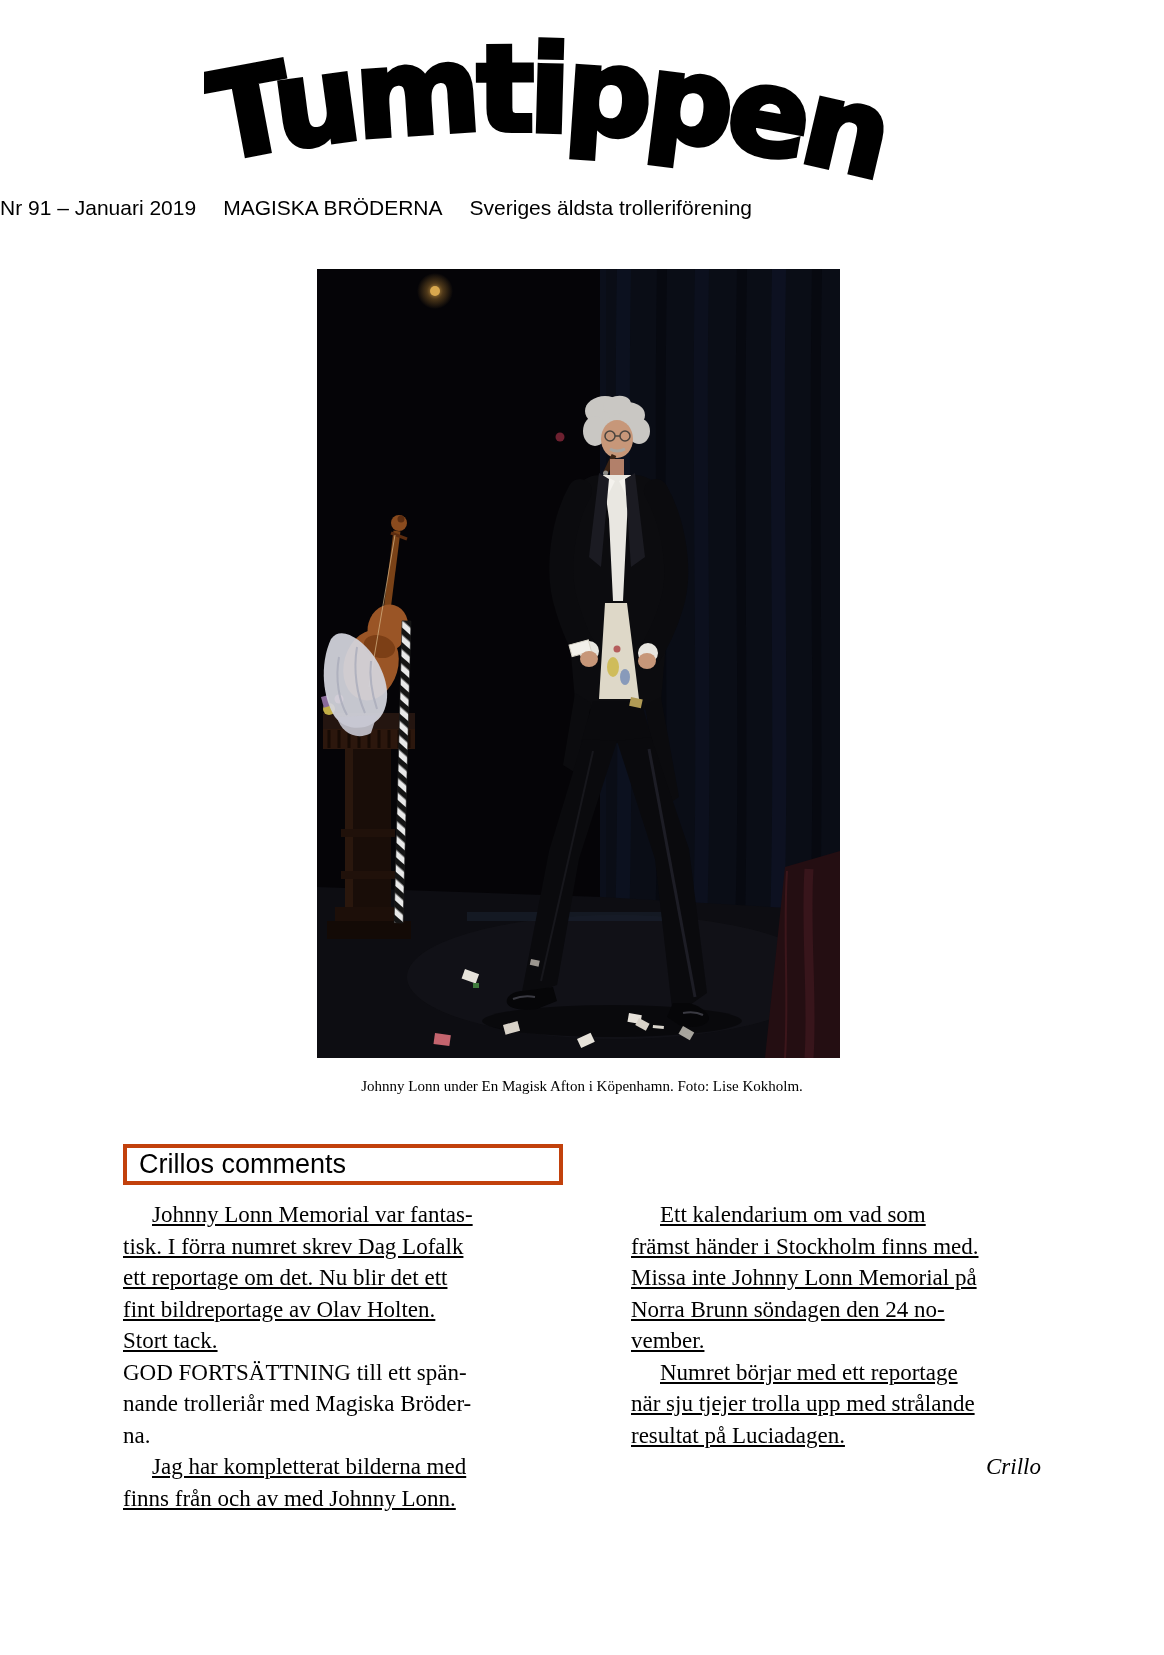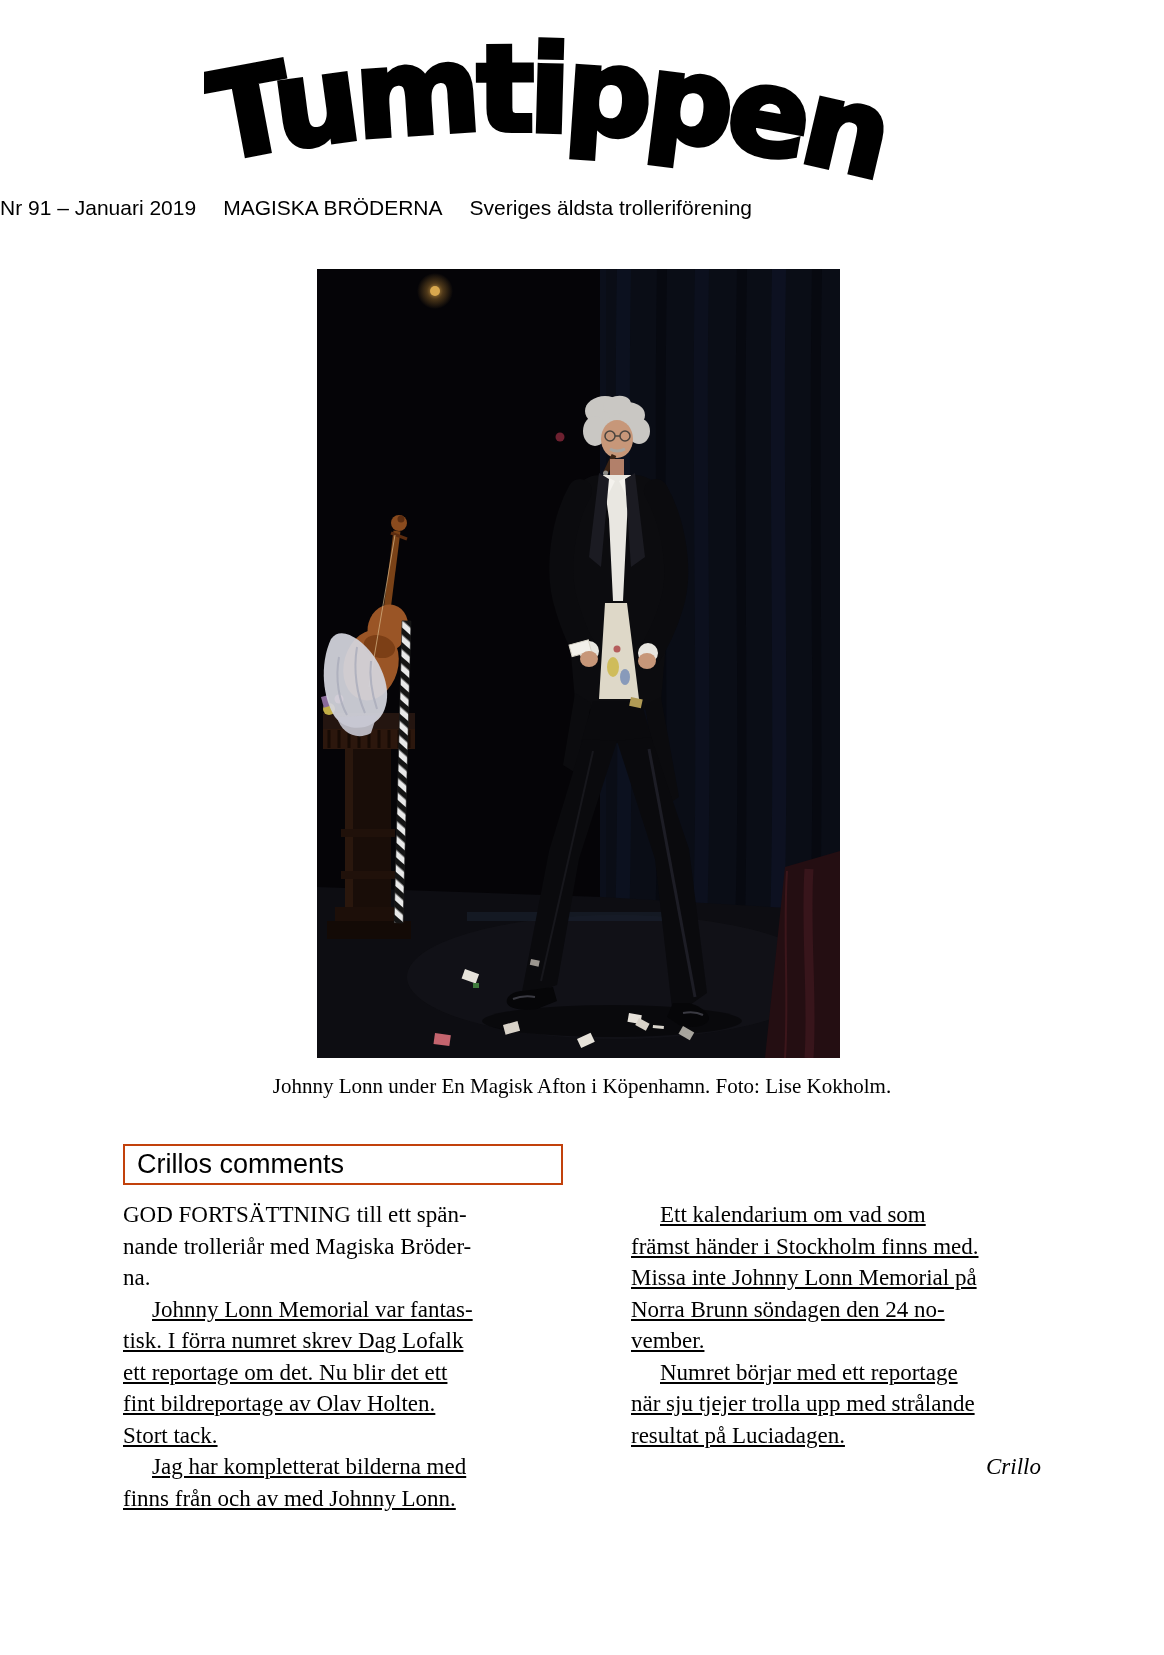--- a/index.html
+++ b/index.html
@@ -40,39 +40,39 @@
     position: relative;
     left: -4px;
     background: #050407;
   }
   .photo-wrap svg { display: block; }
 
   
   .caption {
     margin-top: 14px;
     text-align: center;
-    font-size: 21px;
+    font-size: 15px;
     line-height: 28px;
   }
 
   
   .columns {
     margin: 44px 0 0 123px;
     display: flex;
     gap: 68px;
     font-size: 23px;
     line-height: 31.5px;
   }
   .col-left { width: 440px; }
   .col-right { width: 412px; }
   .heading-box {
     box-sizing: border-box;
     width: 440px;
     height: 41px;
-    border: 2px solid #c2410c;
+    border: 4px solid #c2410c;
     display: flex;
     align-items: center;
     padding-left: 12px;
     font-family: "Liberation Sans", sans-serif;
     font-size: 27px;
   }
   .box-spacer { height: 41px; }
   .para-block { margin-top: 14px; }
   .para { margin: 0; white-space: pre-line; }
   .para.indent { text-indent: 29px; text-decoration: underline; }
@@ -277,28 +277,28 @@
   </figure>
 
   <div class="caption">Johnny Lonn under En Magisk Afton i Köpenhamn. Foto: Lise Kokholm.</div>
 
   <div class="columns">
     <div class="col-left">
       <div class="heading-box">
         <span>Crillos comments</span>
       </div>
       <div class="para-block">
-          <p class="para">GOD FORTSÄTTNING till ett spän-
-nande trolleriår med Magiska Bröder-
-na.</p>
           <p class="para indent">Johnny Lonn Memorial var fantas-
 tisk. I förra numret skrev Dag Lofalk
 ett reportage om det. Nu blir det ett
 fint bildreportage av Olav Holten.
 Stort tack.</p>
+          <p class="para">GOD FORTSÄTTNING till ett spän-
+nande trolleriår med Magiska Bröder-
+na.</p>
           <p class="para indent">Jag har kompletterat bilderna med
 finns från och av med Johnny Lonn.</p>
         </div>
     </div>
     <div class="col-right">
       <div class="box-spacer"></div>
       <div class="para-block">
           <p class="para indent">Ett kalendarium om vad som
 främst händer i Stockholm finns med.
 Missa inte Johnny Lonn Memorial på

